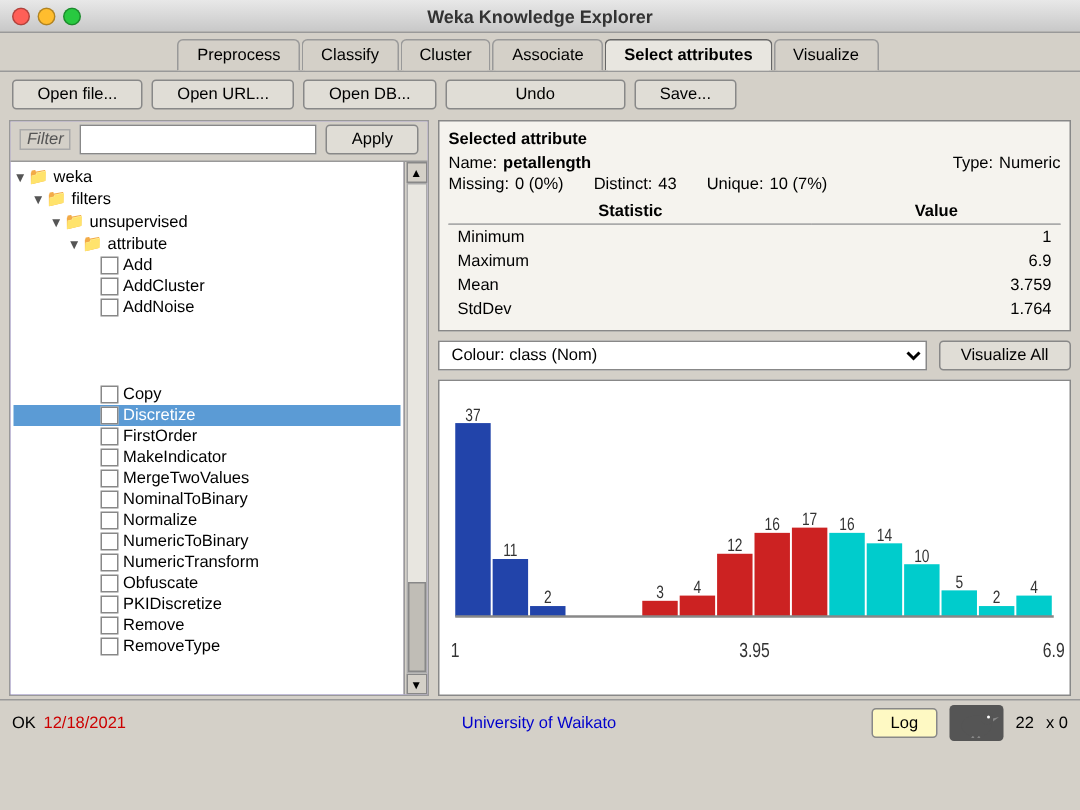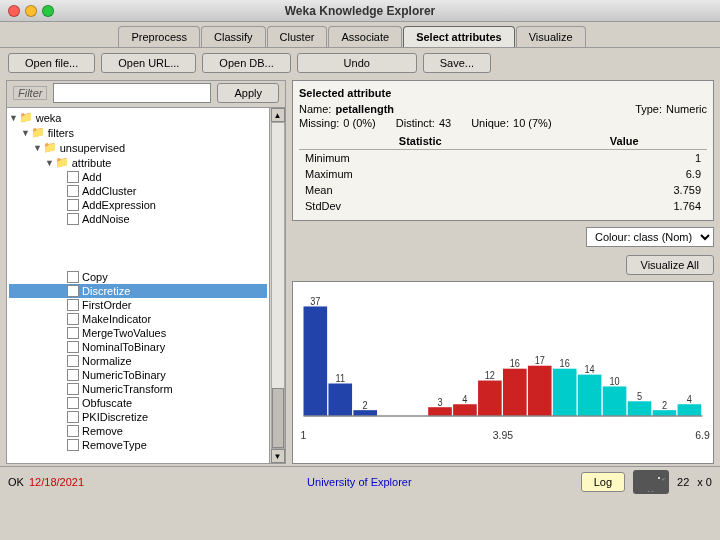--- a/index.html
+++ b/index.html
@@ -173,23 +173,22 @@
     }
     .stats-table td {
       padding: 2px 6px;
     }
     .stats-table td:last-child {
       text-align: right;
     }
 
     .colour-row {
       display: flex;
-      align-items: flex-end;
+      align-items: center;
       gap: 8px;
-      flex-direction: column;
     }
     .colour-select {
       flex: 1;
       padding: 2px 4px;
       border: 1px solid #888;
       background: white;
       font-size: 11px;
     }
     .visualize-all-btn {
       padding: 3px 14px;
@@ -381,25 +380,20 @@
           </div>
           <div class="tree-item" style="padding-left: 48px;">
             <span class="triangle"> </span>
             <span style="display: inline-block; width: 12px; height: 12px; border: 1px solid rgb(136, 136, 136); background: white; margin-right: 3px; vertical-align: middle;"></span>
             <span>Add</span>
           </div>
           <div class="tree-item" style="padding-left: 48px;">
             <span class="triangle"> </span>
             <span style="display: inline-block; width: 12px; height: 12px; border: 1px solid rgb(136, 136, 136); background: white; margin-right: 3px; vertical-align: middle;"></span>
             <span>AddCluster</span>
-          </div>
-          <div class="tree-item" style="padding-left: 48px;">
-            <span class="triangle"> </span>
-            <span style="display: inline-block; width: 12px; height: 12px; border: 1px solid rgb(136, 136, 136); background: white; margin-right: 3px; vertical-align: middle;"></span>
-            <span>AddExpression</span>
           </div>
           <div class="tree-item" style="padding-left: 48px;">
             <span class="triangle"> </span>
             <span style="display: inline-block; width: 12px; height: 12px; border: 1px solid rgb(136, 136, 136); background: white; margin-right: 3px; vertical-align: middle;"></span>
             <span>AddNoise</span>
           </div>
           <div class="tree-item" style="padding-left: 48px; margin-top: 44px;">
             <span class="triangle"> </span>
             <span style="display: inline-block; width: 12px; height: 12px; border: 1px solid rgb(136, 136, 136); background: white; margin-right: 3px; vertical-align: middle;"></span>
             <span>Copy</span>
@@ -580,21 +574,21 @@
     </div>
 
   </div>
 </div>
 
 <div class="status-bar">
   <div class="status-left">
     <span>OK</span>
     <span style="color:#cc0000;margin-left:2px;">12/18/2021</span>
   </div>
-  <div class="status-center">University of Explorer</div>
+  <div class="status-center">University of Waikato</div>
   <div class="status-right">
     <button class="log-btn">Log</button>
     <div class="weka-bird">
       <svg width="30" height="20" viewBox="0 0 30 20">
         <ellipse cx="15" cy="12" rx="10" ry="7" fill="#555"></ellipse>
         <circle cx="22" cy="7" r="4" fill="#555"></circle>
         <polygon points="26,7 30,6 26,9" fill="#888"></polygon>
         <circle cx="23" cy="6" r="1" fill="white"></circle>
         <line x1="13" y1="19" x2="11" y2="22" stroke="#888" stroke-width="1.5"></line>
         <line x1="17" y1="19" x2="15" y2="22" stroke="#888" stroke-width="1.5"></line>

